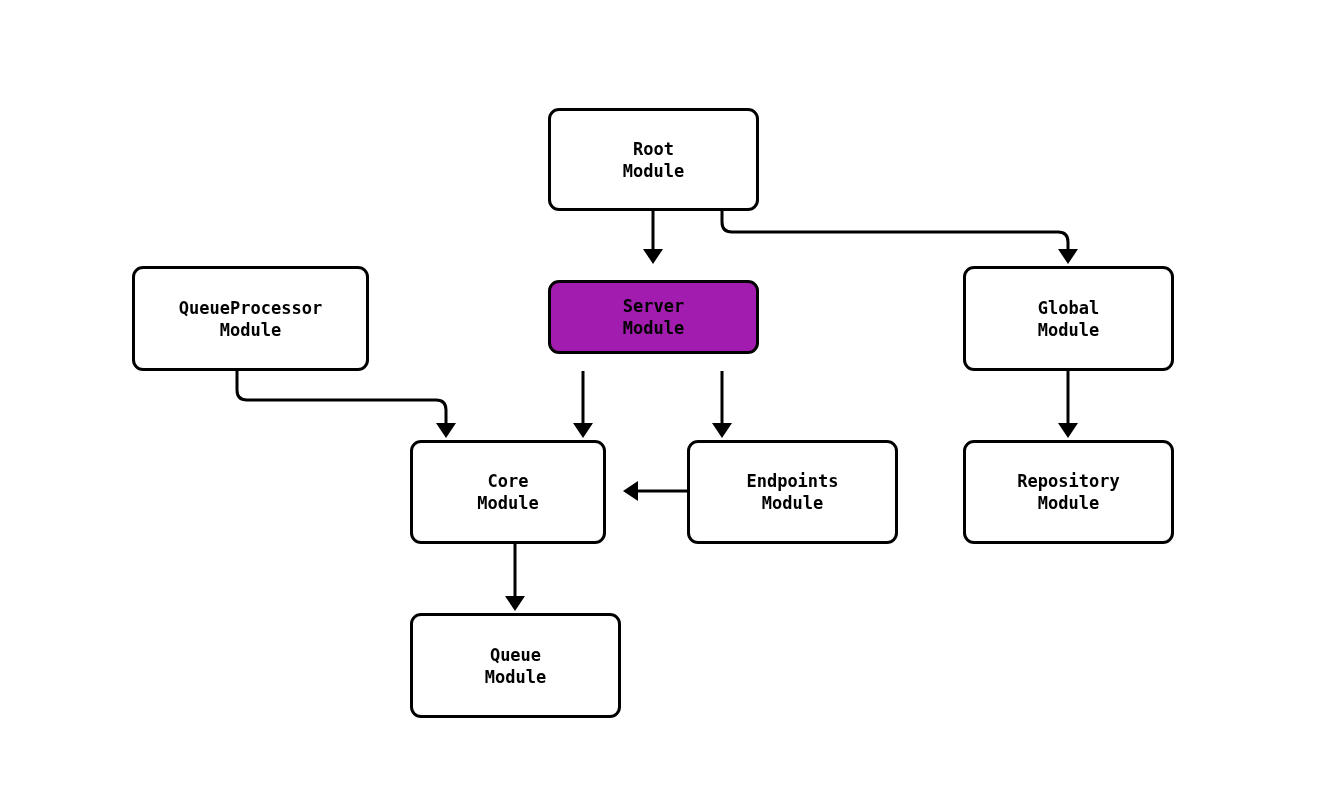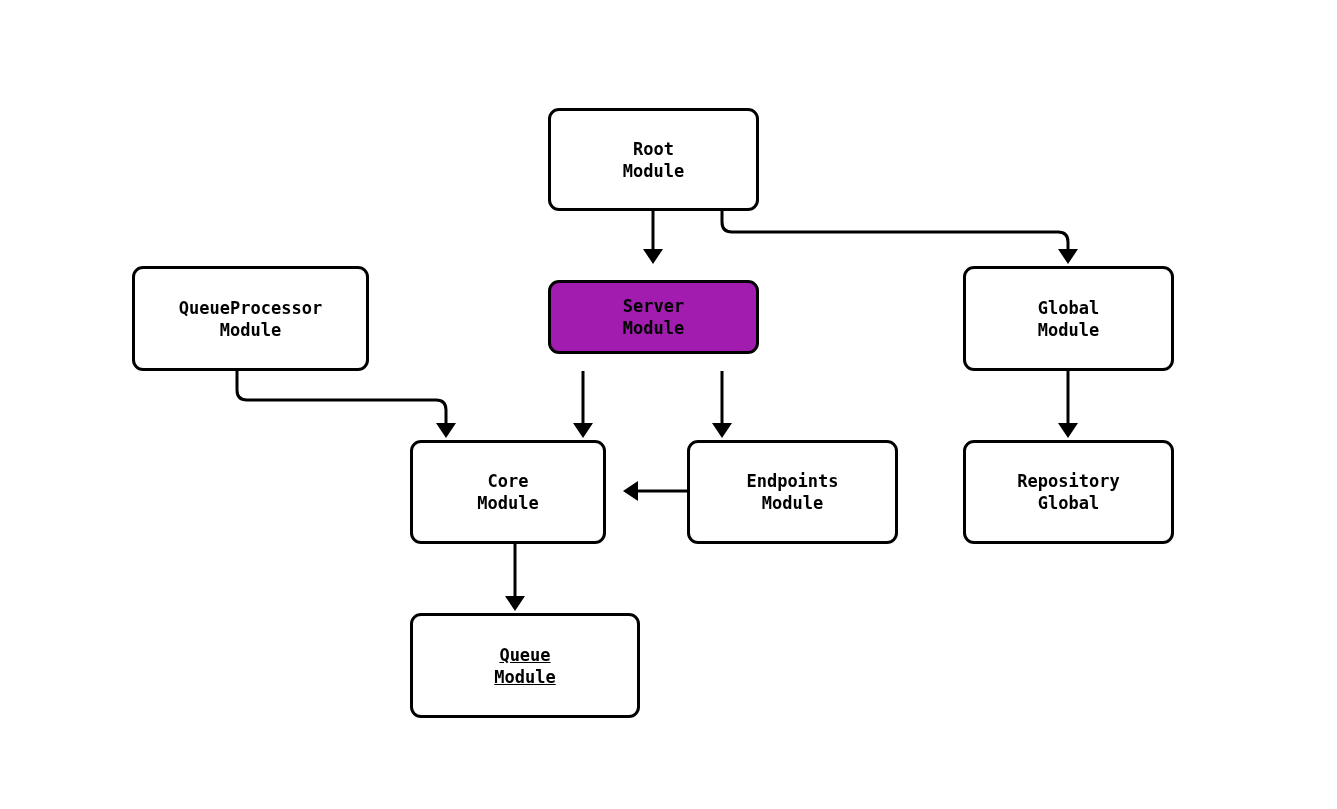--- a/index.html
+++ b/index.html
@@ -106,21 +106,21 @@
       <div class="node" style="left: 410px; top: 440px; width: 196px; height: 104px; border-color: rgb(0, 0, 0); background: rgb(255, 255, 255); border-width: 3px; border-radius: 11px;">
         <div class="node-label">Core
 Module</div>
       </div>
       <div class="node" style="left: 687px; top: 440px; width: 211px; height: 104px; border-color: rgb(0, 0, 0); background: rgb(255, 255, 255); border-width: 3px; border-radius: 11px;">
         <div class="node-label">Endpoints
 Module</div>
       </div>
       <div class="node" style="left: 963px; top: 440px; width: 211px; height: 104px; border-color: rgb(0, 0, 0); background: rgb(255, 255, 255); border-width: 3px; border-radius: 11px;">
         <div class="node-label">Repository
-Global</div>
+Module</div>
       </div>
-      <div class="node" style="left: 410px; top: 613px; width: 230px; height: 105px; border-color: rgb(0, 0, 0); background: rgb(255, 255, 255); border-width: 3px; border-radius: 11px; text-decoration: underline;">
+      <div class="node" style="left: 410px; top: 613px; width: 211px; height: 105px; border-color: rgb(0, 0, 0); background: rgb(255, 255, 255); border-width: 3px; border-radius: 11px;">
         <div class="node-label">Queue
 Module</div>
       </div>
     </div>
 
 </div>
 
 </body></html>

